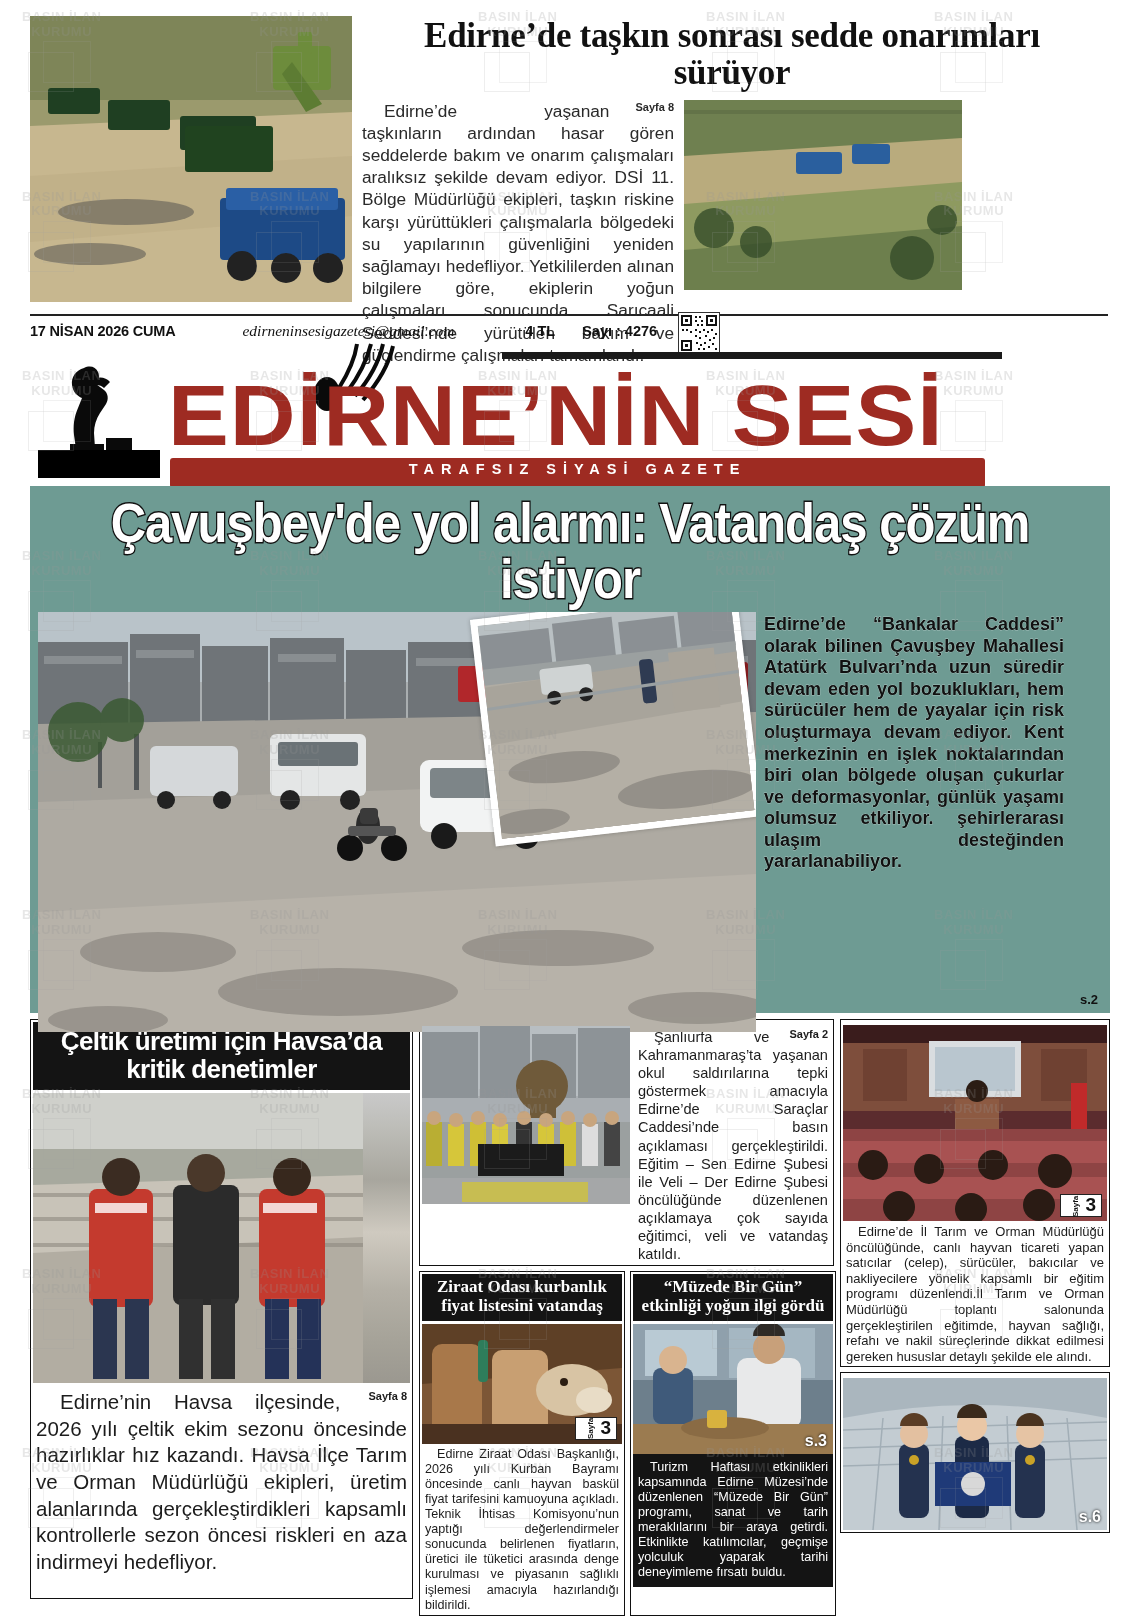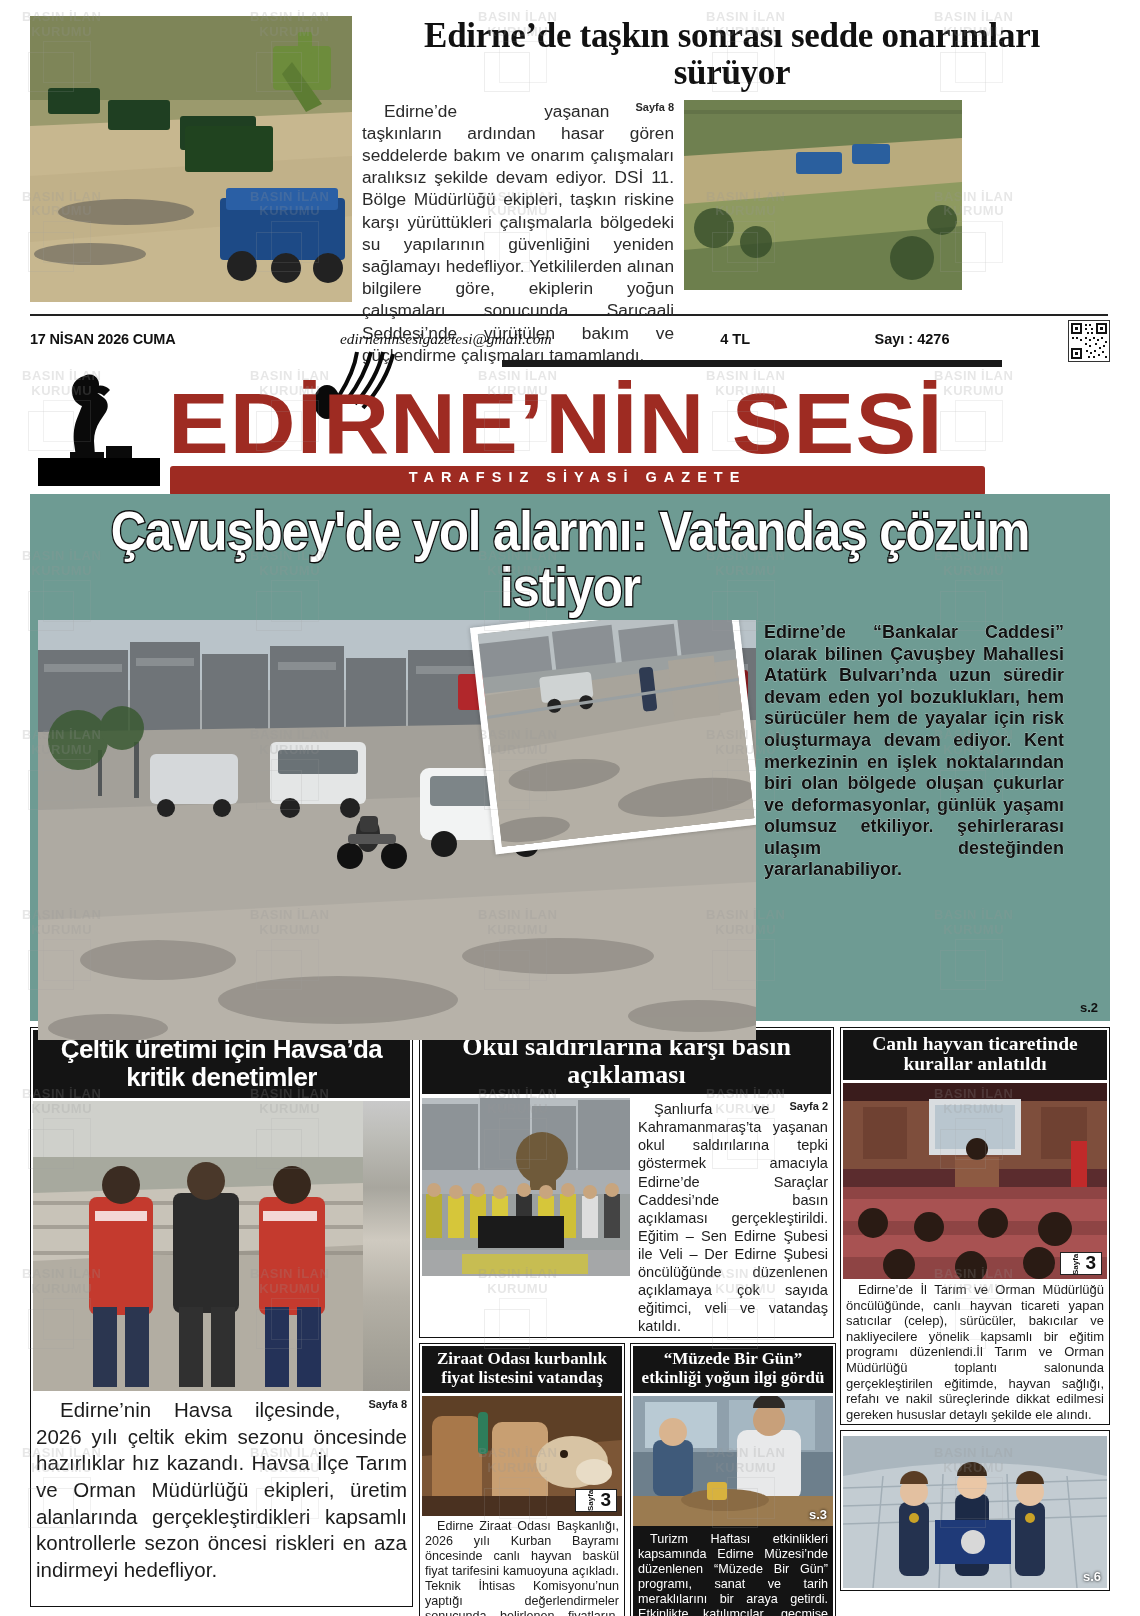--- a/index.html
+++ b/index.html
@@ -115,25 +115,24 @@
 
   
   .masthead {
     position: relative;
     height: 168px;
     padding: 0 22px;
   }
   .info-bar {
     display: flex;
     align-items: baseline;
-    justify-content: space-between;
-    gap: 12px;
+    justify-content: flex-start;
+    gap: 1px;
     padding: 6px 0 2px 0;
     height: 30px;
-    margin-top: 8px;
   }
   .info-date {
     font-size: 14.5px;
     font-weight: bold;
     color: #111;
     letter-spacing: -.2px;
     margin-right: 66px;
   }
   .info-mail {
     font-family: "Liberation Serif", serif;
@@ -377,21 +376,21 @@
   .pageref-badge small {
     font-size: 8px;
     display: inline-block;
     transform: rotate(-90deg);
     vertical-align: middle;
     margin-right: -2px;
   }
   .pageref-plain {
     position: absolute;
     right: 6px; bottom: 4px;
-    font-size: 13px; font-weight: bold; color: #fff;
+    font-size: 16px; font-weight: bold; color: #fff;
     text-shadow: 0 0 3px #000;
   }
 
   .mid-flow { display: flex; gap: 5px; }
   .mid-sub { display: flex; gap: 5px; margin-top: 5px; }
   .mid-sub > div { width: 50%; }
 
   .sub-kicker {
     background: #141414;
     color: #fff;
@@ -724,21 +723,20 @@
         </div>
         <div class="body-text">
           <span class="pageref">Sayfa 8</span>
           <span>Edirne’nin Havsa ilçesinde, 2026 yılı çeltik ekim sezonu öncesinde hazırlıklar hız kazandı. Havsa İlçe Tarım ve Orman Müdürlüğü ekipleri, üretim alanlarında gerçekleştirdikleri kapsamlı kontrollerle sezon öncesi riskleri en aza indirmeyi hedefliyor.</span>
         </div>
       </div>
     </div>
 
     <div class="col-mid">
       <div class="thinbox">
-        <div class="kicker serif" style="font-size:26px;padding:3px 4px 5px 4px;">Okul saldırılarına karşı basın açıklaması</div>
         <div class="mid-flow" style="margin-top:4px;">
           <div class="photo-generic p-street" style="width:208px;height:178px;">
             <svg width="208" height="178" viewBox="0 0 208 178">
               <rect width="208" height="178" fill="#a9aeb2"></rect>
               <rect width="208" height="70" fill="#b8bec2"></rect>
               <g fill="#8d9397">
                 <rect x="0" y="6" width="56" height="66"></rect>
                   <rect x="58" y="0" width="50" height="72"></rect>
                 <rect x="110" y="8" width="44" height="64"></rect>
                   <rect x="156" y="2" width="52" height="70"></rect>
@@ -833,21 +831,20 @@
             </svg>
             <span class="pageref-plain">s.3</span>
           </div>
           <div class="body-text tiny invert">Turizm Haftası etkinlikleri kapsamında Edirne Müzesi’nde düzenlenen “Müzede Bir Gün” programı, sanat ve tarih meraklılarını bir araya getirdi. Etkinlikte katılımcılar, geçmişe yolculuk yaparak tarihi deneyimleme fırsatı buldu.</div>
         </div>
       </div>
     </div>
 
     <div class="col-right">
       <div class="thinbox">
-        <div class="right-small-title">Canlı hayvan ticaretinde kurallar anlatıldı</div>
         <div class="photo-generic p-hall" style="height:196px;margin-top:3px;position:relative;">
           <svg width="264" height="196" viewBox="0 0 264 196">
             <rect width="264" height="196" fill="#5b2c2e"></rect>
             <rect y="0" width="264" height="86" fill="#7e4e3c"></rect>
             <rect x="0" y="0" width="264" height="18" fill="#3a1c1c"></rect>
             <rect x="86" y="16" width="92" height="56" fill="#d9dde0"></rect>
             <rect x="92" y="22" width="80" height="44" fill="#b9c6cf"></rect>
             <rect x="20" y="24" width="44" height="52" fill="#6f4132"></rect>
             <rect x="198" y="24" width="46" height="52" fill="#6f4132"></rect>
             <rect x="112" y="74" width="44" height="34" fill="#8d5a42"></rect>

